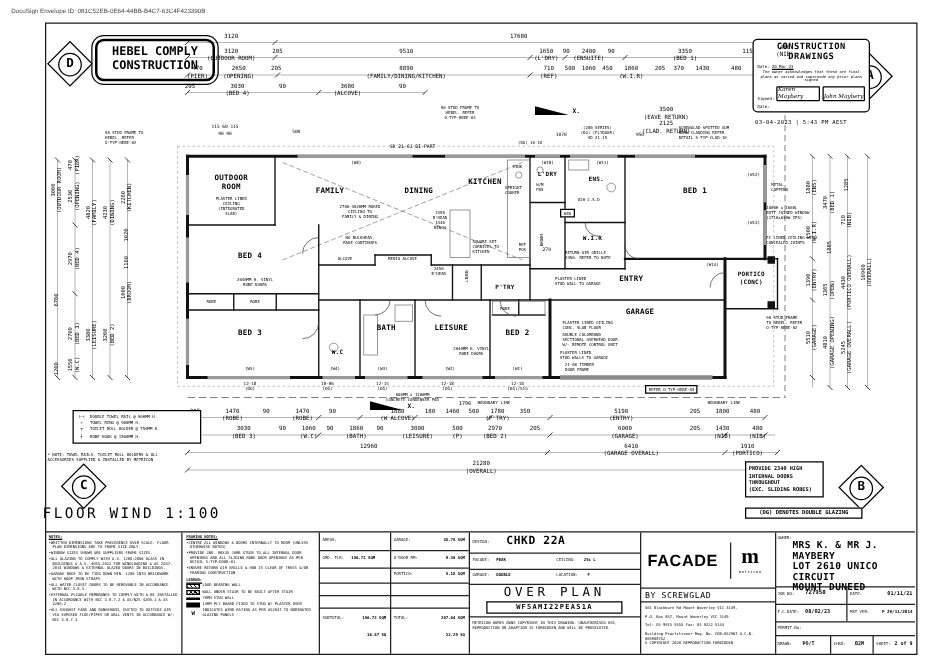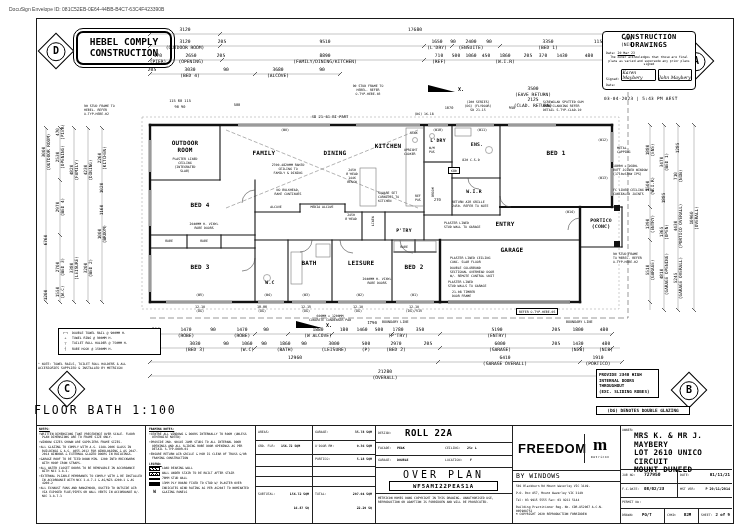--- a/index.html
+++ b/index.html
@@ -538,21 +538,21 @@
       <span class="sy">┬</span>
       <span>TOILET ROLL HOLDER @ 750MM H.</span>
     </div>
   <div class="li">
       <span class="sy">┤</span>
       <span>ROBE HOOK @ 1500MM H.</span>
     </div>
 </div>
 <div id="lgnote">* NOTE: TOWEL RAILS, TOILET ROLL HOLDERS &amp; ALL
 ACCESSORIES SUPPLIED &amp; INSTALLED BY METRICON</div>
-<div id="fptitle">FLOOR BATH 1:100</div>
+<div id="fptitle">FLOOR WIND 1:100</div>
 <div id="provide">PROVIDE 2340 HIGH
 INTERNAL DOORS
 THROUGHOUT
 (EXC. SLIDING ROBES)</div>
 <div id="dgbar">(DG) DENOTES DOUBLE GLAZING</div>
 
 <div id="tb">
   <div class="vd" style="left:109px"></div>
   <div class="vd" style="left:219px"></div>
   <div class="vd" style="left:339px"></div>
@@ -621,42 +621,42 @@
     <div class="abs cell-val" style="right:3px;top:66px">207.04 SQM</div>
     <div class="abs cell-val" style="right:3px;top:80px">22.29 SQ</div>
   </div>
 
   <div class="abs" style="left:339px;top:0;width:137px;height:97px">
     <div class="arow" style="top:16px"></div>
     <div class="arow" style="top:29px"></div>
     <div class="arow" style="top:41px"></div>
     <div class="arow" style="top:67px"></div>
     <div class="abs cell-lab" style="left:3px;top:5px">DESIGN:</div>
-    <div class="abs" style="left:30px;top:2px;font-size:9px;font-weight:bold;letter-spacing:.5px">ROLL 22A</div>
+    <div class="abs" style="left:30px;top:2px;font-size:9px;font-weight:bold;letter-spacing:.5px">CHKD 22A</div>
     <div class="abs cell-lab" style="left:3px;top:20px">FACADE:</div>
     <div class="abs cell-val" style="left:22px;top:20px">PEAK</div>
     <div class="abs cell-lab" style="left:70px;top:20px">CEILING:</div>
     <div class="abs cell-val" style="left:92px;top:20px">25c L</div>
     <div class="abs cell-lab" style="left:3px;top:32px">GARAGE:</div>
     <div class="abs cell-val" style="left:22px;top:32px">DOUBLE</div>
     <div class="abs cell-lab" style="left:70px;top:32px">LOCATION:</div>
     <div class="abs cell-val" style="left:95px;top:32px">F</div>
     <div class="abs" style="left:0;right:0;top:43px;font-size:10px;letter-spacing:3px;text-align:center">OVER PLAN</div>
     <div class="abs" style="left:14px;right:14px;top:55px;border:1px solid #000;font-size:5.6px;font-weight:bold;text-align:center;padding:1px 0;letter-spacing:1px">WF5AMI22PEAS1A</div>
     <div class="abs tiny" style="left:3px;right:3px;top:71px">METRICON HOMES OWNS COPYRIGHT IN THIS DRAWING. UNAUTHORISED USE, REPRODUCTION OR ADAPTION IS FORBIDDEN AND WILL BE PROSECUTED.</div>
   </div>
 
   <div class="abs" style="left:476px;top:0;width:108px;height:97px">
     <div class="arow" style="top:44px"></div>
     <div class="arow" style="top:55px"></div>
-    <div class="abs" id="freedom" style="left:6px;top:15px">FREEDOM</div>
+    <div class="abs" id="freedom" style="left:6px;top:15px">FACADE</div>
     <div class="vd" style="left:72px;top:8px;bottom:60px"></div>
     <div class="abs" id="mlogo" style="left:81px;top:12px">m</div>
     <div class="abs tiny" style="left:79px;top:30px;letter-spacing:.5px">metricon</div>
-    <div class="abs" style="left:4px;top:46px;font-size:6.5px;letter-spacing:.5px">BY WINDOWS</div>
+    <div class="abs" style="left:4px;top:46px;font-size:6.5px;letter-spacing:.5px">BY SCREWGLAD</div>
     <div class="abs tiny" style="left:4px;top:59px">501 Blackburn Rd  Mount Waverley VIC 3149.</div>
     <div class="abs tiny" style="left:4px;top:66px">P.O. Box 857,  Mount Waverley VIC 3149</div>
     <div class="abs tiny" style="left:4px;top:73px">Tel: 03 9915 5555   Fax: 03 9222 5144</div>
     <div class="abs tiny" style="left:4px;top:80px">Building Practitioner Reg. No. CDB-U52967  A.C.N. 005908752</div>
     <div class="abs tiny" style="left:4px;top:87px">© COPYRIGHT 2020 REPRODUCTION FORBIDDEN</div>
   </div>
 
   <div class="abs" style="left:584px;top:0;width:112px;height:97px">
     <div class="arow" style="top:43px"></div>
     <div class="arow" style="top:57px"></div>

